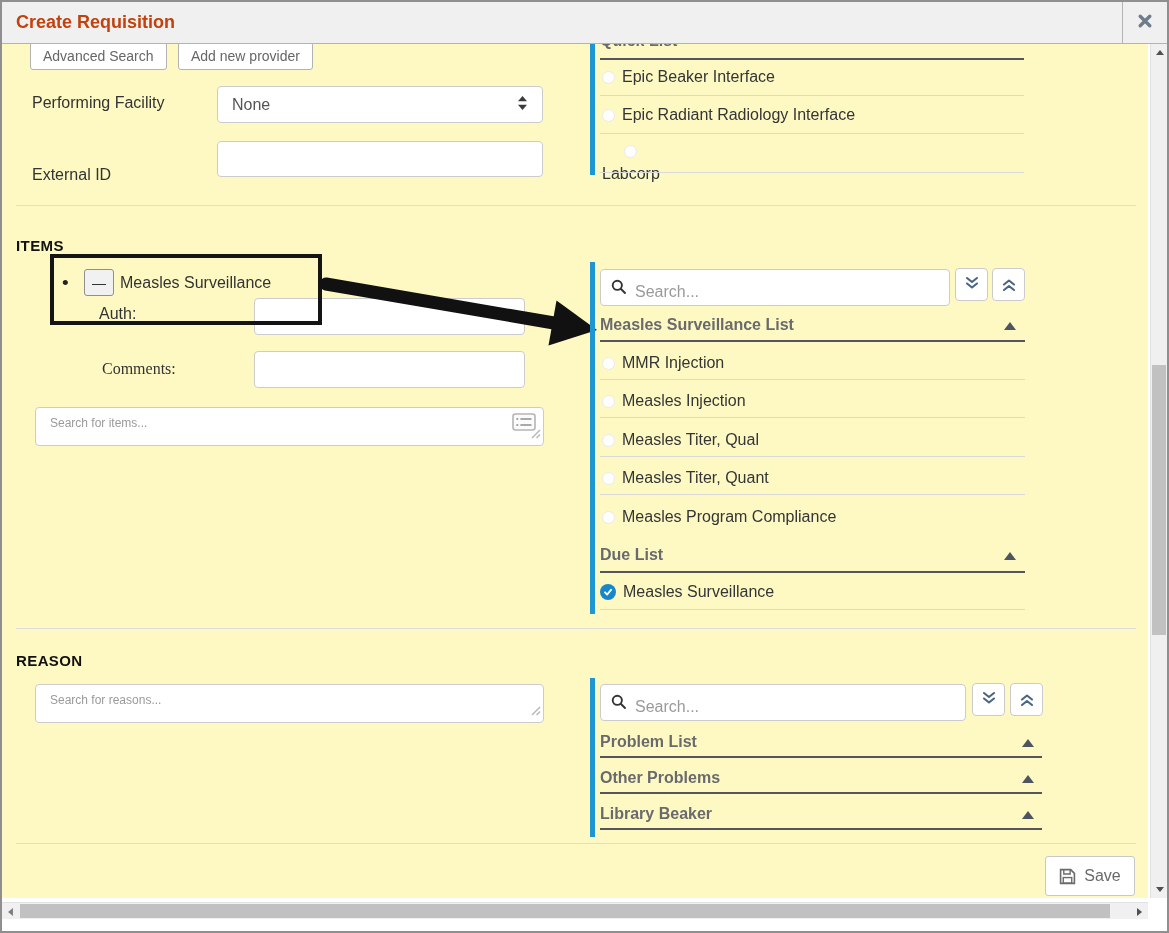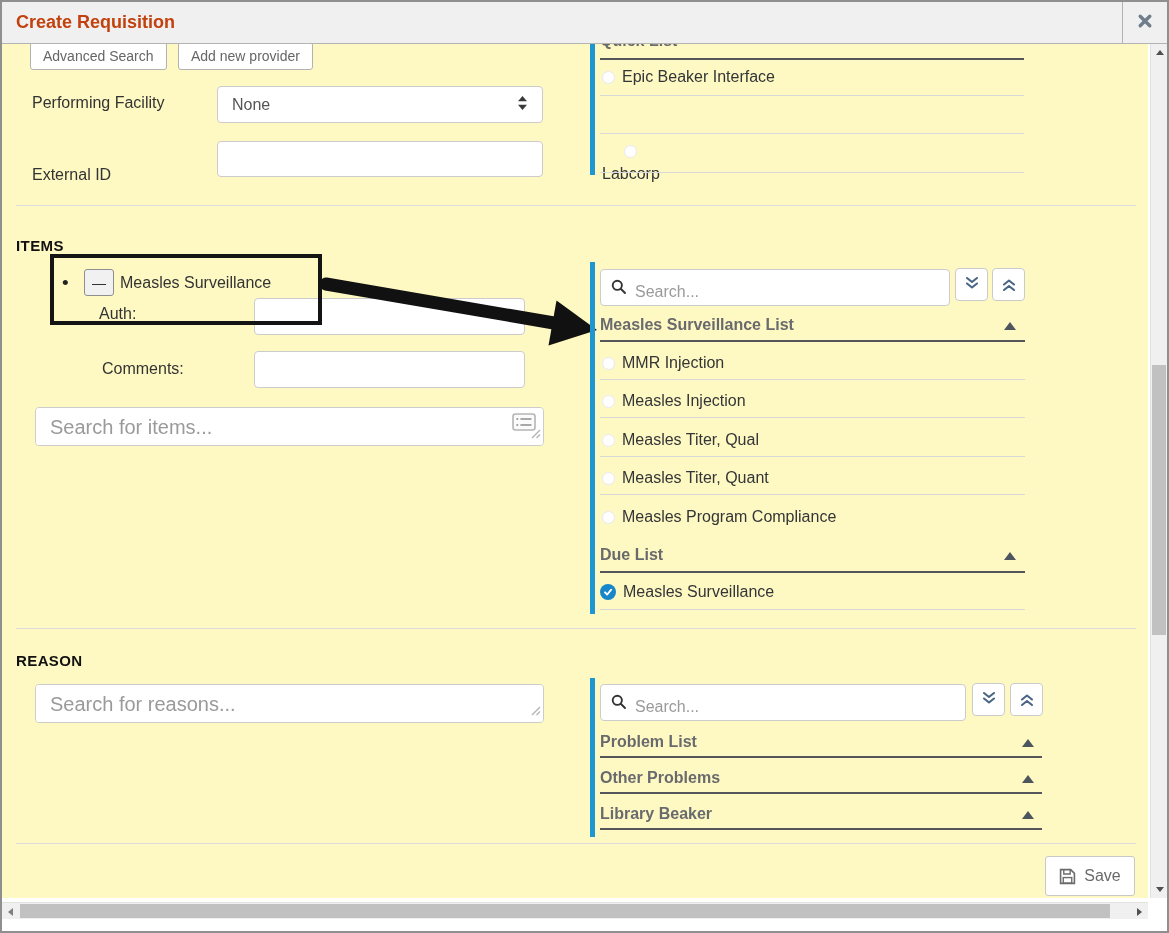--- a/index.html
+++ b/index.html
@@ -39,21 +39,21 @@
 
   .search-wrap { position:absolute; }
   .search-wrap input { width:100%; height:100%; border:1px solid #ccc; border-radius:4px; padding:8px 10px 0 34px; font-size:16px; color:#333; outline:none; }
   .search-wrap .mag { position:absolute; left:11px; top:10px; }
   input::placeholder, textarea::placeholder { color:#9a9a9a; opacity:1; }
 
   .chev-btn { position:absolute; width:33px; height:33px; background:#fff; border:1px solid #cbcbcb; border-radius:4px; display:flex; align-items:center; justify-content:center; cursor:pointer; }
   .rot180 { transform:rotate(180deg); }
 
   .ta-wrap { position:absolute; }
-  .ta-wrap textarea { width:100%; height:100%; border:1px solid #ccc; border-radius:4px; resize:none; font-family:"Liberation Sans", sans-serif; font-size:20px; color:#333; padding:8px 14px; outline:none; }
+  .ta-wrap textarea { width:100%; height:100%; border:1px solid #ccc; border-radius:4px; resize:none; font-family:"Liberation Sans", sans-serif; font-size:12px; color:#333; padding:8px 14px; outline:none; }
   .grip { position:absolute; right:3px; bottom:3px; }
   .picker-btn { position:absolute; cursor:pointer; background:transparent; border:none; }
 
   .ann-box { position:absolute; border:4px solid #141414; background:transparent; }
   .minus-btn { position:absolute; width:30px; height:27px; background:#f1f1f1; border:1px solid #8f8f8f; border-radius:3px; color:#333; font-size:14px; display:flex; align-items:center; justify-content:center; cursor:pointer; }
   .bullet { position:absolute; font-size:19px; color:#222; line-height:18px; }
 
   .save-btn { position:absolute; left:1043px; top:812px; width:90px; height:40px; background:#fff; border:1px solid #c8c8c8; border-radius:3px; display:flex; align-items:center; justify-content:center; gap:8px; font-size:16px; color:#6a6a6a; cursor:pointer; }
 
   
@@ -109,41 +109,45 @@
 
     <div class="bluebar" style="left:588px; top:-1px; height:132px;"></div>
     <div class="group-title" style="left:598px; top:-12px;">Quick List</div>
     <div class="rule-dark" style="left:598px; top:14px; width:424px;"></div>
 
     <div class="opt" style="left:600px; top:24px;">
       <span class="radio"></span>
       <span class="opt-label">Epic Beaker Interface</span>
     </div>
     <div class="rule-light" style="left:598px; top:51px; width:424px;"></div>
+    <div class="opt" style="left:600px; top:62px;">
+      <span class="radio"></span>
+      <span class="opt-label">Epic Radiant Radiology Interface</span>
+    </div>
     <div class="rule-light" style="left:598px; top:89px; width:424px;"></div>
     <div class="opt" style="left:600px; top:101px;flex-direction:column;">
       <span class="radio"></span>
       <span class="opt-label">Labcorp</span>
     </div>
     <div class="rule-light" style="left:598px; top:128px; width:424px;"></div>
 
     <div class="divider" style="top:161px;"></div>
 
     <div class="sec-head" style="left:14px; top:193px;">ITEMS</div>
 
     <span class="bullet" style="left:60px; top:230px;">•</span>
     <div class="minus-btn" style="left:82px; top:225px;">
       <span>—</span>
     </div>
     <div class="lbl" style="left:118px; top:230px;">Measles Surveillance</div>
 
     <div class="lbl" style="left:97px; top:261px;">Auth:</div>
     <input class="field" style="left: 252px; top: 254px; width: 271px; height: 37px;" value="">
 
-    <div class="lbl" style="left:100px; top:316px;">Comments:</div>
+    <div class="lbl" style="left:100px; top:316px;font-family:Liberation Serif, serif;">Comments:</div>
     <input class="field" style="left: 252px; top: 307px; width: 271px; height: 37px;" value="">
 
     <div class="ta-wrap" style="left:33px; top:363px; width:509px; height:39px;">
       <textarea placeholder="Search for items..." style=""></textarea>
       <button class="picker-btn" style="right:8px; top:6px;">
         <svg width="24" height="18" viewBox="0 0 24 18">
             <rect x="1" y="1" width="22" height="16" rx="2.5" fill="#fbfbfb" stroke="#b5b5b5" stroke-width="1.6"></rect>
             <circle cx="5.3" cy="6" r="1.1" fill="#9a9a9a"></circle>
             <line x1="8.4" y1="6" x2="19.5" y2="6" stroke="#9a9a9a" stroke-width="1.7"></line>
             <circle cx="5.3" cy="12" r="1.1" fill="#9a9a9a"></circle>

